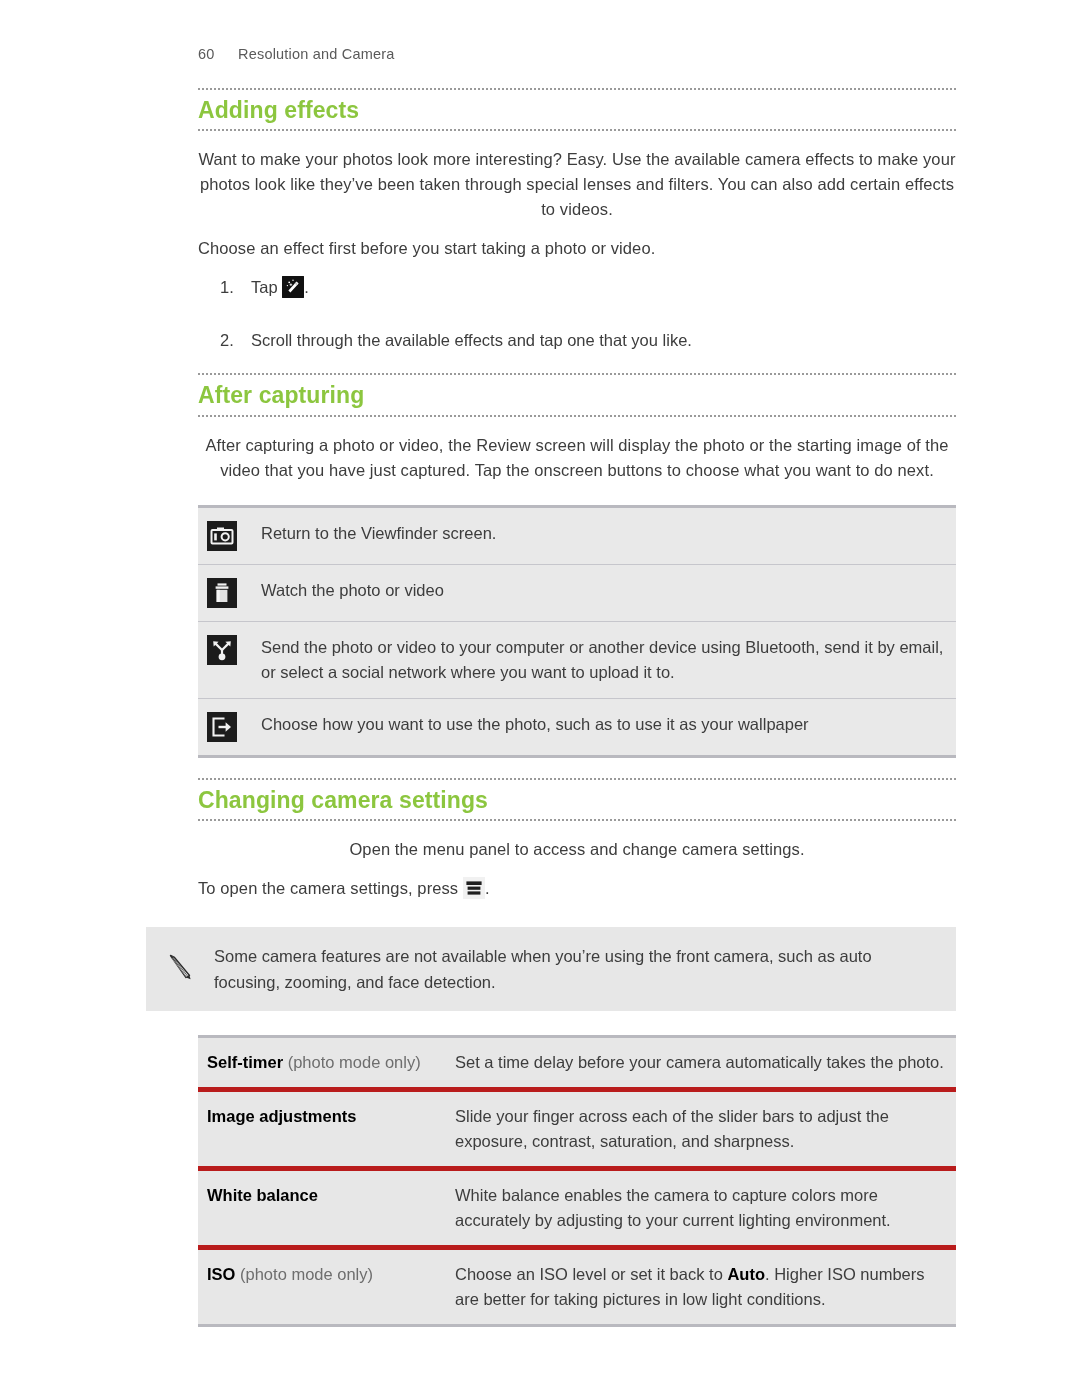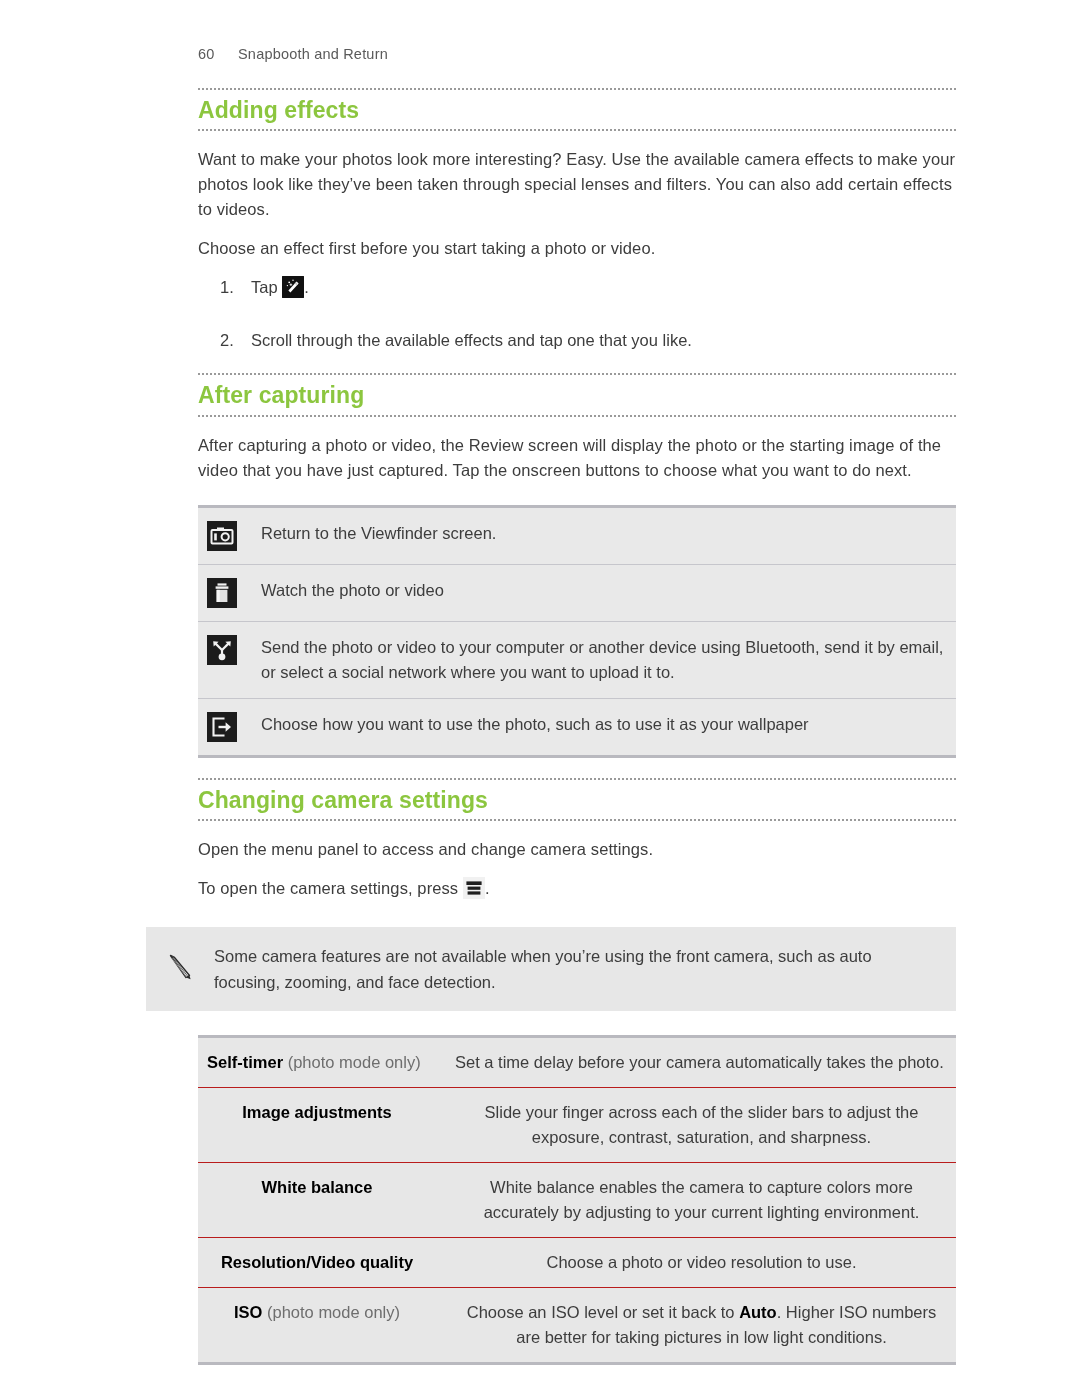--- a/index.html
+++ b/index.html
@@ -54,21 +54,21 @@
     line-height: 1.15;
   }
 
   p.body {
     font-size: 16.5px;
     line-height: 25px;
     color: #3d3d3d;
     margin: 14px 0 0 0;
     letter-spacing: 0.1px;
   }
-  .section > p.body:first-of-type { margin-top: 16px; }
+  .section > p.body:first-of-type { margin-top: 16px; text-align: center; }
 
   ol.steps {
     margin: 14px 0 0 0;
     padding: 0;
     list-style: none;
     counter-reset: st;
   }
   ol.steps li {
     font-size: 16.5px;
     line-height: 25px;
@@ -166,21 +166,21 @@
 
   
   .settings {
     margin-top: 24px;
     width: 758px;
     border-collapse: collapse;
     background: #e7e7e7;
     border-top: 3px solid #b9b9bf;
     border-bottom: 3px solid #b9b9bf;
   }
-  .settings tr + tr td { border-top: 1px solid #b91c1c; text-align: center; }
+  .settings tr + tr td { border-top: 5px solid #b91c1c; }
   .settings td {
     font-size: 16.5px;
     line-height: 25px;
     color: #3d3d3d;
     vertical-align: top;
     padding: 12px 8px 12px 0;
   }
   .settings td.k {
     width: 220px;
     padding-left: 9px;
@@ -191,21 +191,21 @@
   .muted { color: #6e6e6e; }
 </style>
 </head>
 <body>
 
 <div class="page">
   <div class="content">
 
     <div class="runhead">
       <span class="pg">60</span>
-      <span class="ttl">Snapbooth and Return</span>
+      <span class="ttl">Resolution and Camera</span>
     </div>
 
     <div class="section">
       <div class="heading">Adding effects</div>
       <p class="body">Want to make your photos look more interesting? Easy. Use the available camera effects to make your photos look like they’ve been taken through special lenses and filters. You can also add certain effects to videos.</p>
       <p class="body">Choose an effect first before you start taking a photo or video.</p>
 
       <ol class="steps">
         <li><span>Tap</span>&nbsp;<span class="chip"><svg width="22" height="22" viewBox="0 0 22 22">
                 <rect width="22" height="22" fill="#111"></rect>
@@ -317,24 +317,20 @@
         </tr>
         <tr>
           <td class="k"><span class="strong">Image adjustments</span><span class="muted"></span></td>
           <td class="v"><span>Slide your finger across each of the slider bars to adjust the exposure, contrast, saturation, and sharpness.</span></td>
         </tr>
         <tr>
           <td class="k"><span class="strong">White balance</span><span class="muted"></span></td>
           <td class="v"><span>White balance enables the camera to capture colors more accurately by adjusting to your current lighting environment.</span></td>
         </tr>
         <tr>
-          <td class="k"><span class="strong">Resolution/Video quality</span><span class="muted"></span></td>
-          <td class="v"><span>Choose a photo or video resolution to use.</span></td>
-        </tr>
-        <tr>
           <td class="k"><span class="strong">ISO</span><span class="muted"> (photo mode only)</span></td>
           <td class="v"><span>Choose an ISO level or set it back to </span><span class="strong">Auto</span><span>. Higher ISO numbers are better for taking pictures in low light conditions.</span></td>
         </tr>
       </tbody>
         </table>
     </div>
 
   </div>
 </div>
 

